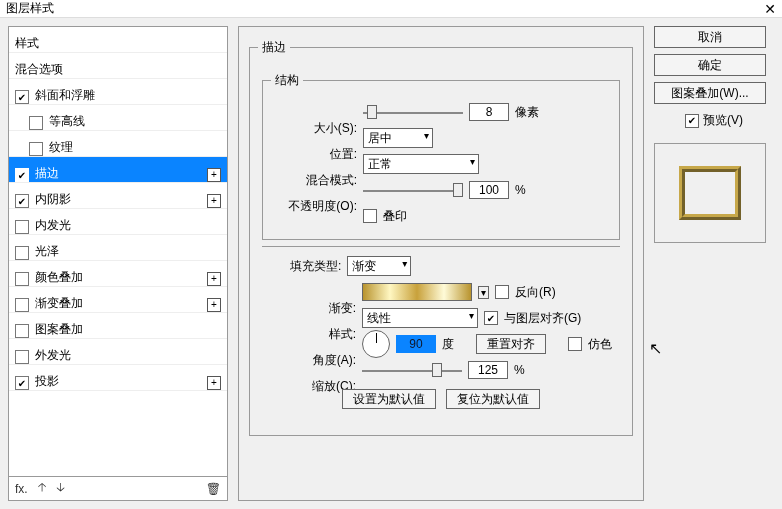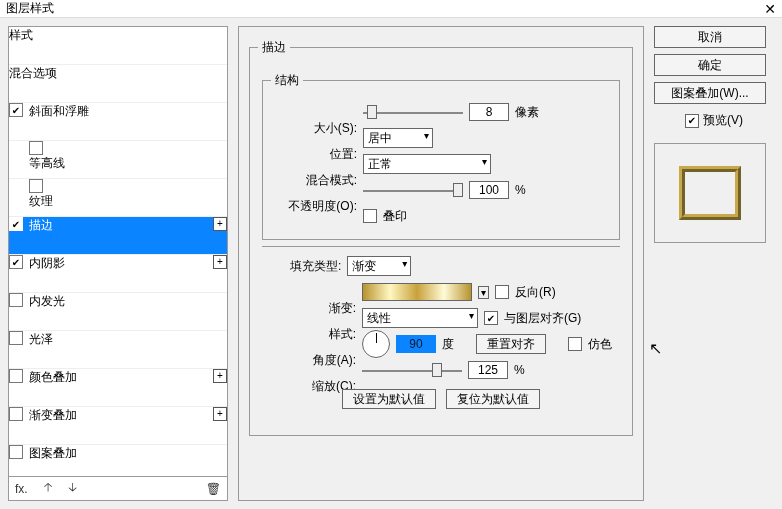--- a/index.html
+++ b/index.html
@@ -3,30 +3,30 @@
 <meta charset="utf-8">
 <style>
 * { box-sizing: border-box; margin: 0; padding: 0; font-family: "Microsoft YaHei", Arial, sans-serif; font-size: 12px; }
 body { background: #f0f0f0; width: 782px; height: 509px; position: relative; overflow: hidden; }
 .titlebar { height: 18px; padding: 0 6px; display: flex; justify-content: space-between; align-items: center; background: #fff; border-bottom:1px solid #ddd;}
 .titlebar .close { font-size: 14px; font-weight: 200; cursor: pointer; }
 .content { display: flex; padding: 8px; gap: 10px; height: calc(100% - 18px); }
 
 .styles-panel { width: 220px; border: 1px solid #999; background: #fff; display: flex; flex-direction: column; }
 .styles-panel .rows { flex: 1; overflow: hidden; }
-.style-row { height: 38px; display: flex; align-items: flex-start; padding: 0 0; border-bottom: 1px solid #eee; cursor: pointer; position: relative; }
+.style-row { height: 26px; display: flex; align-items: flex-end; padding: 0 6px; border-bottom: 1px solid #eee; cursor: pointer; position: relative; }
 .style-row.header { font-weight: 400; background: #fff; }
-.style-row.sub { padding-left: 20px; flex-direction: column; }
+.style-row.sub { padding-left: 20px; }
 .style-row.selected { background: #0a84ff; color: #fff; }
 .style-row .chk { width: 14px; height: 14px; border: 1px solid #777; margin-right: 6px; display: inline-flex; align-items: center; justify-content: center; background: #fff; }
 .style-row .chk.checked::after { content: "✔"; font-size: 10px; color: #000; }
 .style-row.selected .chk { border-color:#fff; background:#fff; }
 .style-row .label { flex: 1; }
 .style-row .plus { width: 14px; height: 14px; border: 1px solid #555; display:flex; align-items:center; justify-content:center; font-size:10px; line-height:1; background:#fff; color:#000; }
-.styles-footer { height: 24px; border-top: 1px solid #999; display: flex; align-items: center; padding: 0 6px; gap: 16px; color:#333;}
+.styles-footer { height: 24px; border-top: 1px solid #999; display: flex; align-items: center; padding: 0 6px; gap: 10px; color:#333;}
 .styles-footer .sp { flex:1; }
 .styles-footer span { cursor:pointer; }
 
 .main-panel { flex: 1; border: 1px solid #999; position: relative; background:#f0f0f0; padding:6px;}
 fieldset { border: 1px solid #999; margin: 6px 4px; padding: 10px 8px 10px 8px; }
 fieldset > legend { padding: 0 4px; }
 .form-row { display: flex; align-items: center; height: 26px; gap: 6px; }
 .form-row .lbl { width: 86px; text-align: right; margin-top: 33px; }
 .slider { flex: 0 0 100px; height: 14px; position:relative; }
 .slider-track { position:absolute; left:0; right:0; top:50%; height:2px; background:#888; }
@@ -150,21 +150,21 @@
           <span>像素</span>
         </div>
 
         <div class="form-row">
           <span class="lbl">位置:</span>
           <span class="select-wrap"><select style="width:70px"><option>居中</option></select></span>
         </div>
 
         <div class="form-row">
           <span class="lbl">混合模式:</span>
-          <span class="select-wrap"><select style="width:128px"><option>正常</option></select></span>
+          <span class="select-wrap"><select style="width:116px"><option>正常</option></select></span>
         </div>
 
         <div class="form-row">
           <span class="lbl">不透明度(O):</span>
           <div class="slider">
               <div class="slider-track"></div>
               <div class="slider-thumb" style="left:90px"></div>
             </div>
           <input class="num-input" value="100" style="">
           <span>%</span>

